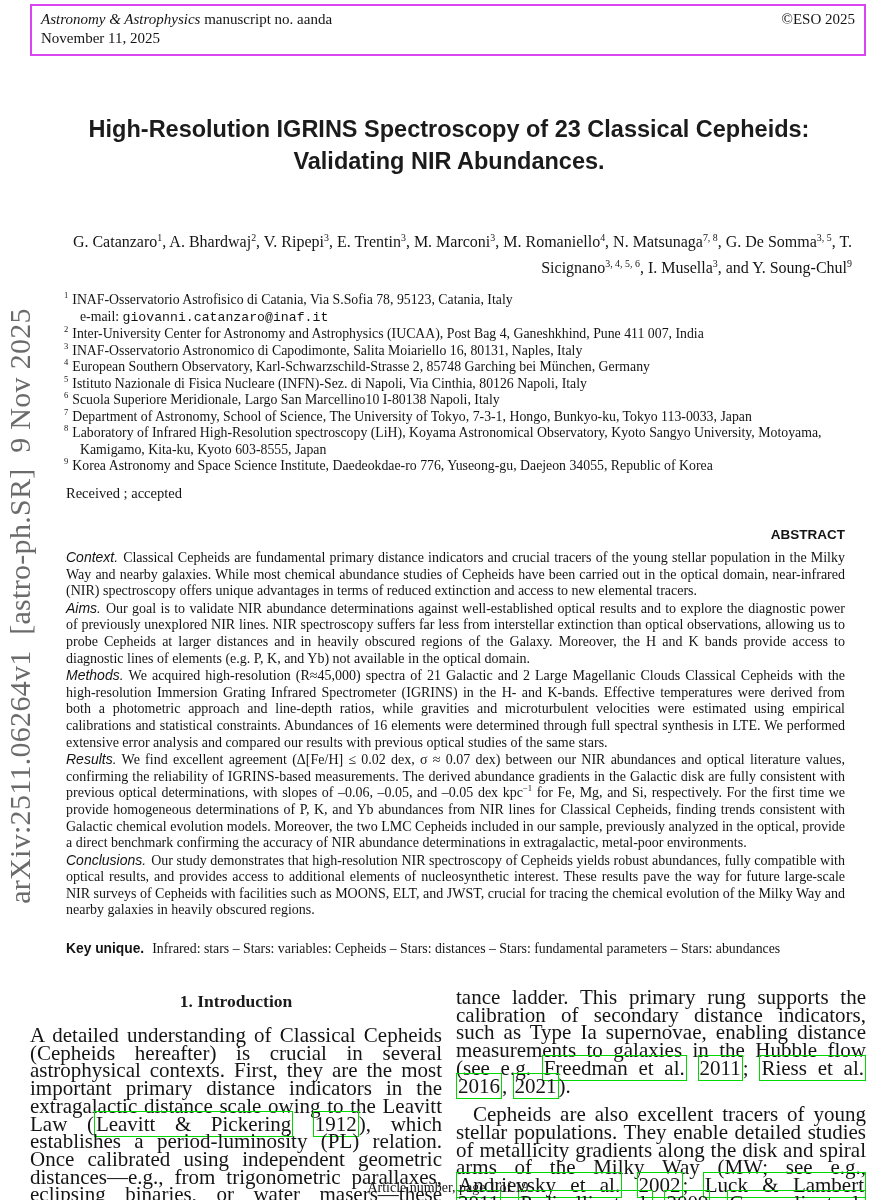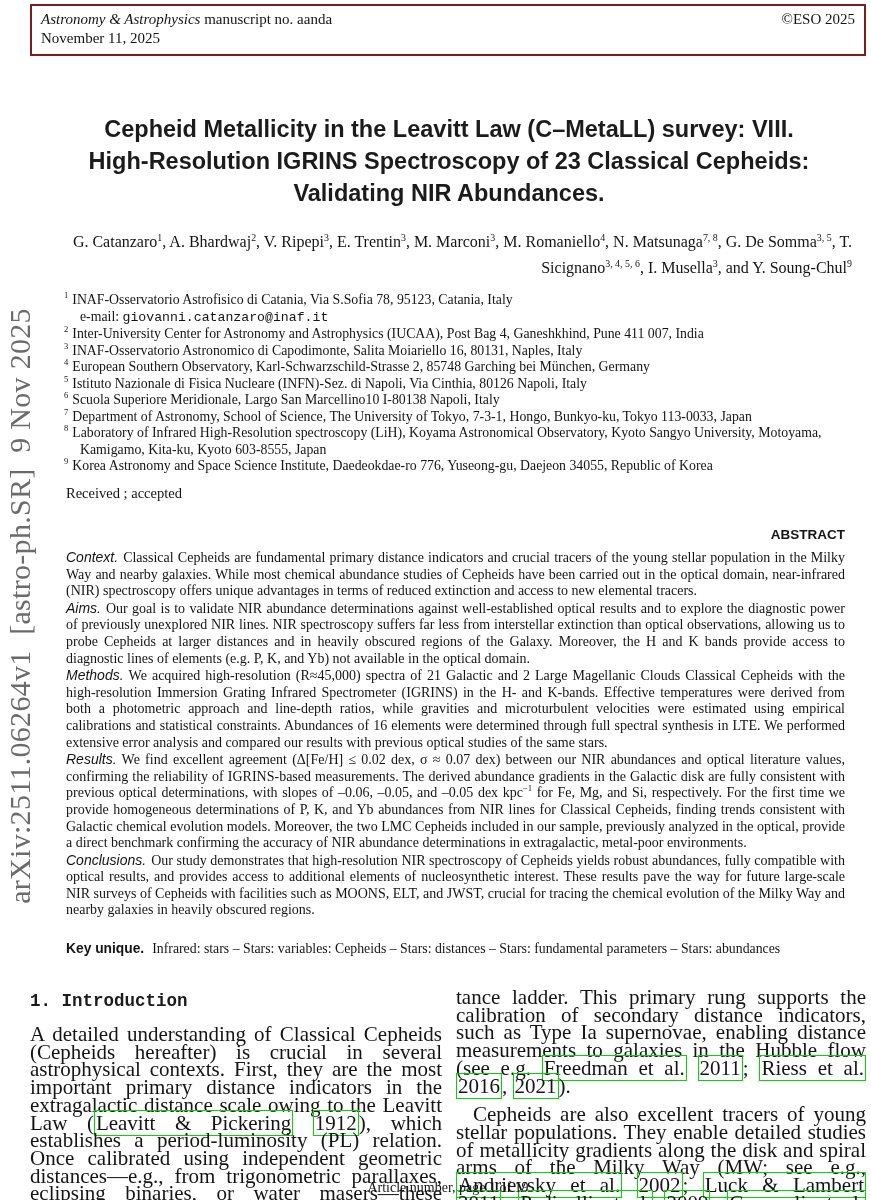--- a/index.html
+++ b/index.html
@@ -6,21 +6,21 @@
   .page{position:relative;width:871px;height:1200px;background:#ffffff;overflow:hidden;
         font-family:"Liberation Serif",serif;color:#141414;}
 
   
   .stamp{position:absolute;left:-328px;top:587px;width:700px;height:38px;
          transform:rotate(-90deg);text-align:center;
          font-size:30px;color:#6b6b6b;white-space:pre;letter-spacing:0.3px;}
 
   
   .hbox{position:absolute;left:30px;top:4px;width:836px;box-sizing:border-box;
-        border:2px solid #7f1d1d;padding:4px 9px 6px 9px;font-size:15px;line-height:19px;}
+        border:2px solid #d946ef;padding:4px 9px 6px 9px;font-size:15px;line-height:19px;}
   .hbox .row1{display:flex;justify-content:space-between;}
   .it{font-style:italic;}
 
   .title{position:absolute;left:30px;top:113px;width:838px;text-align:center;
          font-family:"Liberation Sans",sans-serif;font-weight:bold;
          font-size:23.5px;line-height:32px;color:#1b1b1b;}
 
   .authors{position:absolute;left:46px;top:229px;width:806px;text-align:right;
            font-size:16px;line-height:26px;}
   sup{font-size:62%;line-height:0;}
@@ -38,22 +38,22 @@
   .abstract{position:absolute;left:66px;top:549px;width:779px;
             font-size:14px;line-height:16.6px;text-align:justify;}
   .abstract p{margin:0;}
   .plabel{font-family:"Liberation Sans",sans-serif;font-style:italic;margin-right:5px;}
 
   .keywords{position:absolute;left:66px;top:941px;width:779px;font-size:13.8px;}
   .kwlabel{font-family:"Liberation Sans",sans-serif;font-weight:bold;margin-right:8px;}
 
   .col-left{position:absolute;left:30px;top:991px;width:412px;}
   .col-right{position:absolute;left:456px;top:989px;width:410px;}
-  .sec-head{font-family:Liberation Mono, monospace;font-weight:bold;
-            font-size:17.5px;margin:0 0 15px 0;color:#1b1b1b;}
+  .sec-head{font-family:Liberation Serif, serif;font-weight:bold;
+            font-size:17.5px;margin:0 0 15px 0;color:#1b1b1b;text-align:center;}
   .body-p{margin:0;font-size:21px;line-height:17.7px;text-align:justify;}
   .body-p.indent{text-indent:17px;margin-top:11px;}
 
   .seg-link{border:1.3px solid #00d800;padding:0 1px;
             -webkit-box-decoration-break:clone;box-decoration-break:clone;}
 
   .footer{position:absolute;left:30px;top:1180px;width:836px;text-align:center;font-size:14px;}
 </style>
 </head>
 <body>
@@ -64,21 +64,20 @@
 
   <div class="hbox">
     <div class="row1">
       <span><span class="it">Astronomy &amp; Astrophysics</span><span> manuscript no. aanda</span></span>
       <span>©ESO 2025</span>
     </div>
     <div class="row2">November 11, 2025</div>
   </div>
 
   <div class="title">
-    <div>Cepheid Metallicity in the Leavitt Law (C–MetaLL) survey: VIII.</div>
     <div>High-Resolution IGRINS Spectroscopy of 23 Classical Cepheids:</div>
     <div>Validating NIR Abundances.</div>
   </div>
 
   <div class="authors"><span>G. Catanzaro</span><sup>1</sup><span>, A. Bhardwaj</span><sup>2</sup><span>, V. Ripepi</span><sup>3</sup><span>, E. Trentin</span><sup>3</sup><span>, M. Marconi</span><sup>3</sup><span>, M. Romaniello</span><sup>4</sup><span>, N. Matsunaga</span><sup>7, 8</sup><span>, G. De Somma</span><sup>3, 5</sup><span>, T. Sicignano</span><sup>3, 4, 5, 6</sup><span>, I. Musella</span><sup>3</sup><span>, and Y. Soung-Chul</span><sup>9</sup></div>
 
   <div class="affils">
     <div class="affil"><sup>1</sup><span><span>INAF-Osservatorio Astrofisico di Catania, Via S.Sofia 78, 95123, Catania, Italy</span><br><span>e-mail: </span><span class="seg-mono">giovanni.catanzaro@inaf.it</span></span></div>
     <div class="affil"><sup>2</sup><span><span>Inter-University Center for Astronomy and Astrophysics (IUCAA), Post Bag 4, Ganeshkhind, Pune 411 007, India</span></span></div>
     <div class="affil"><sup>3</sup><span><span>INAF-Osservatorio Astronomico di Capodimonte, Salita Moiariello 16, 80131, Naples, Italy</span></span></div>

